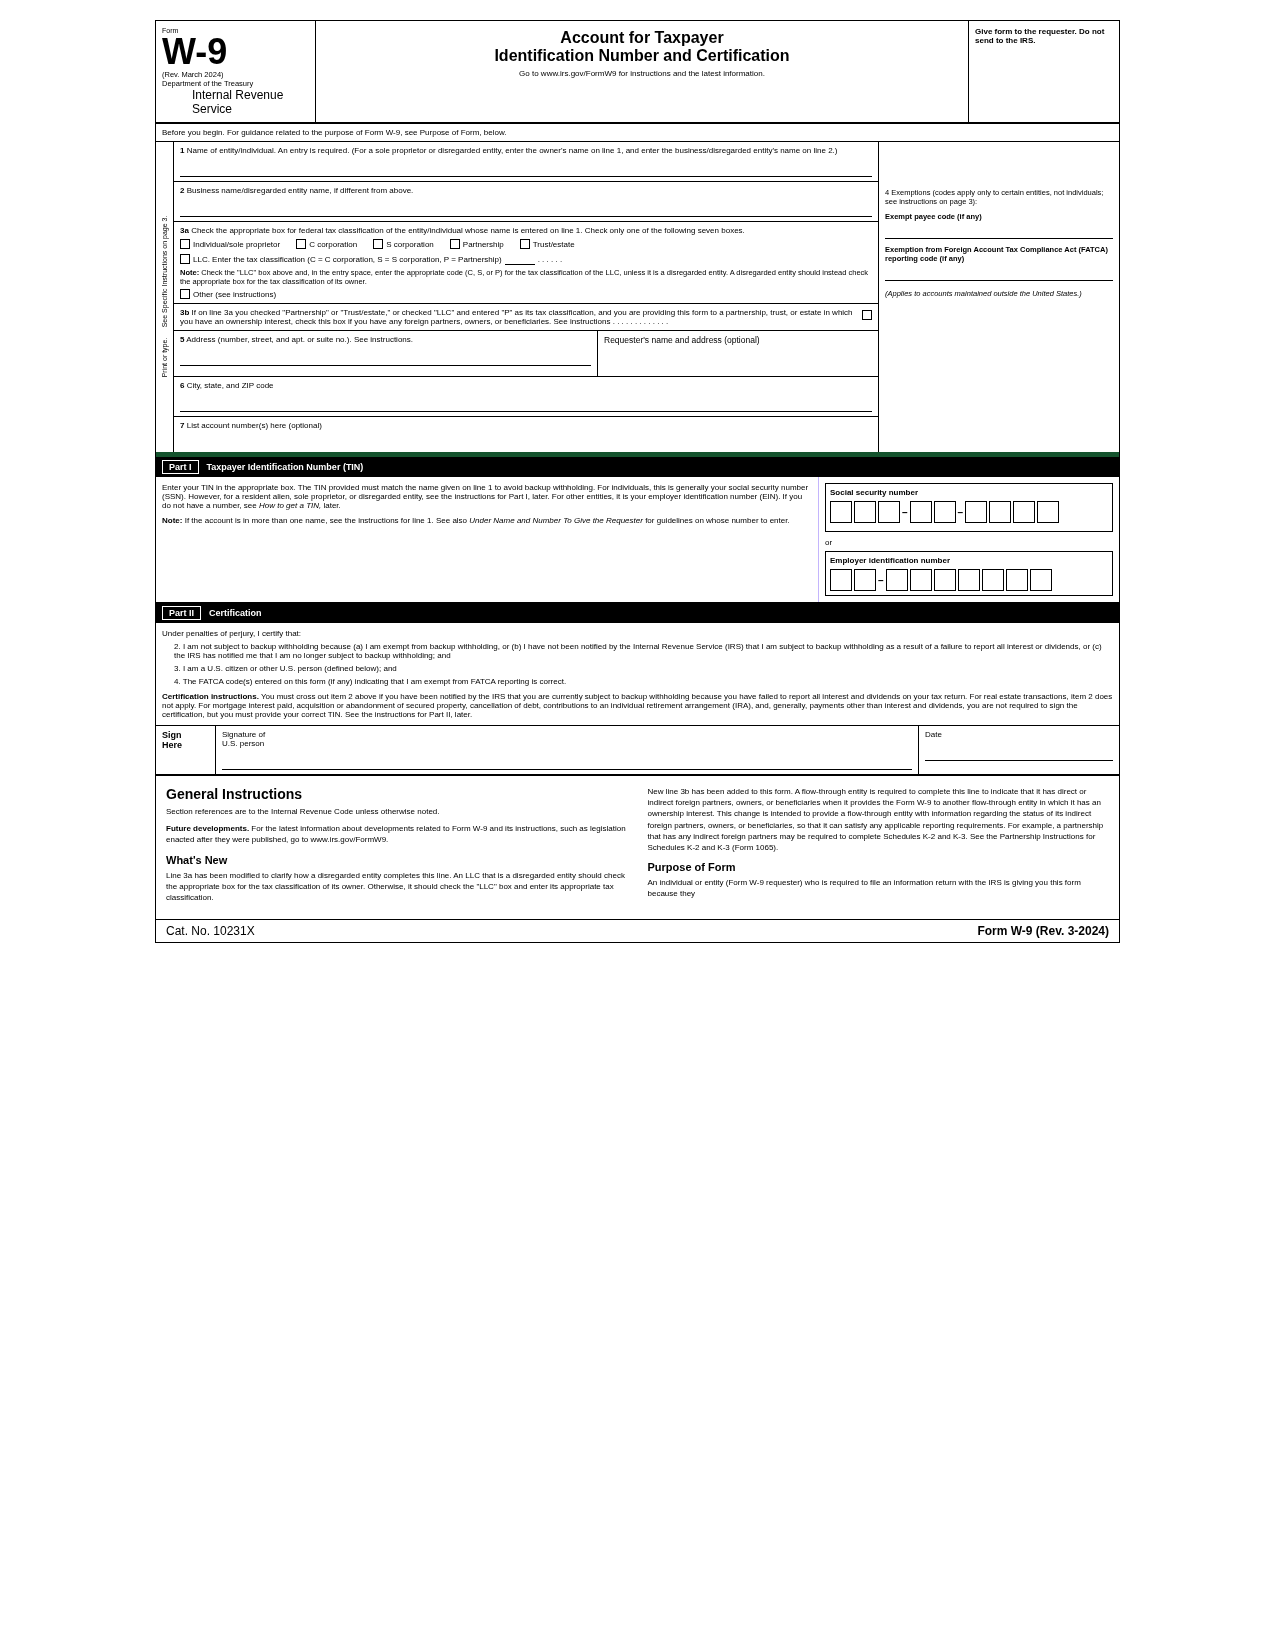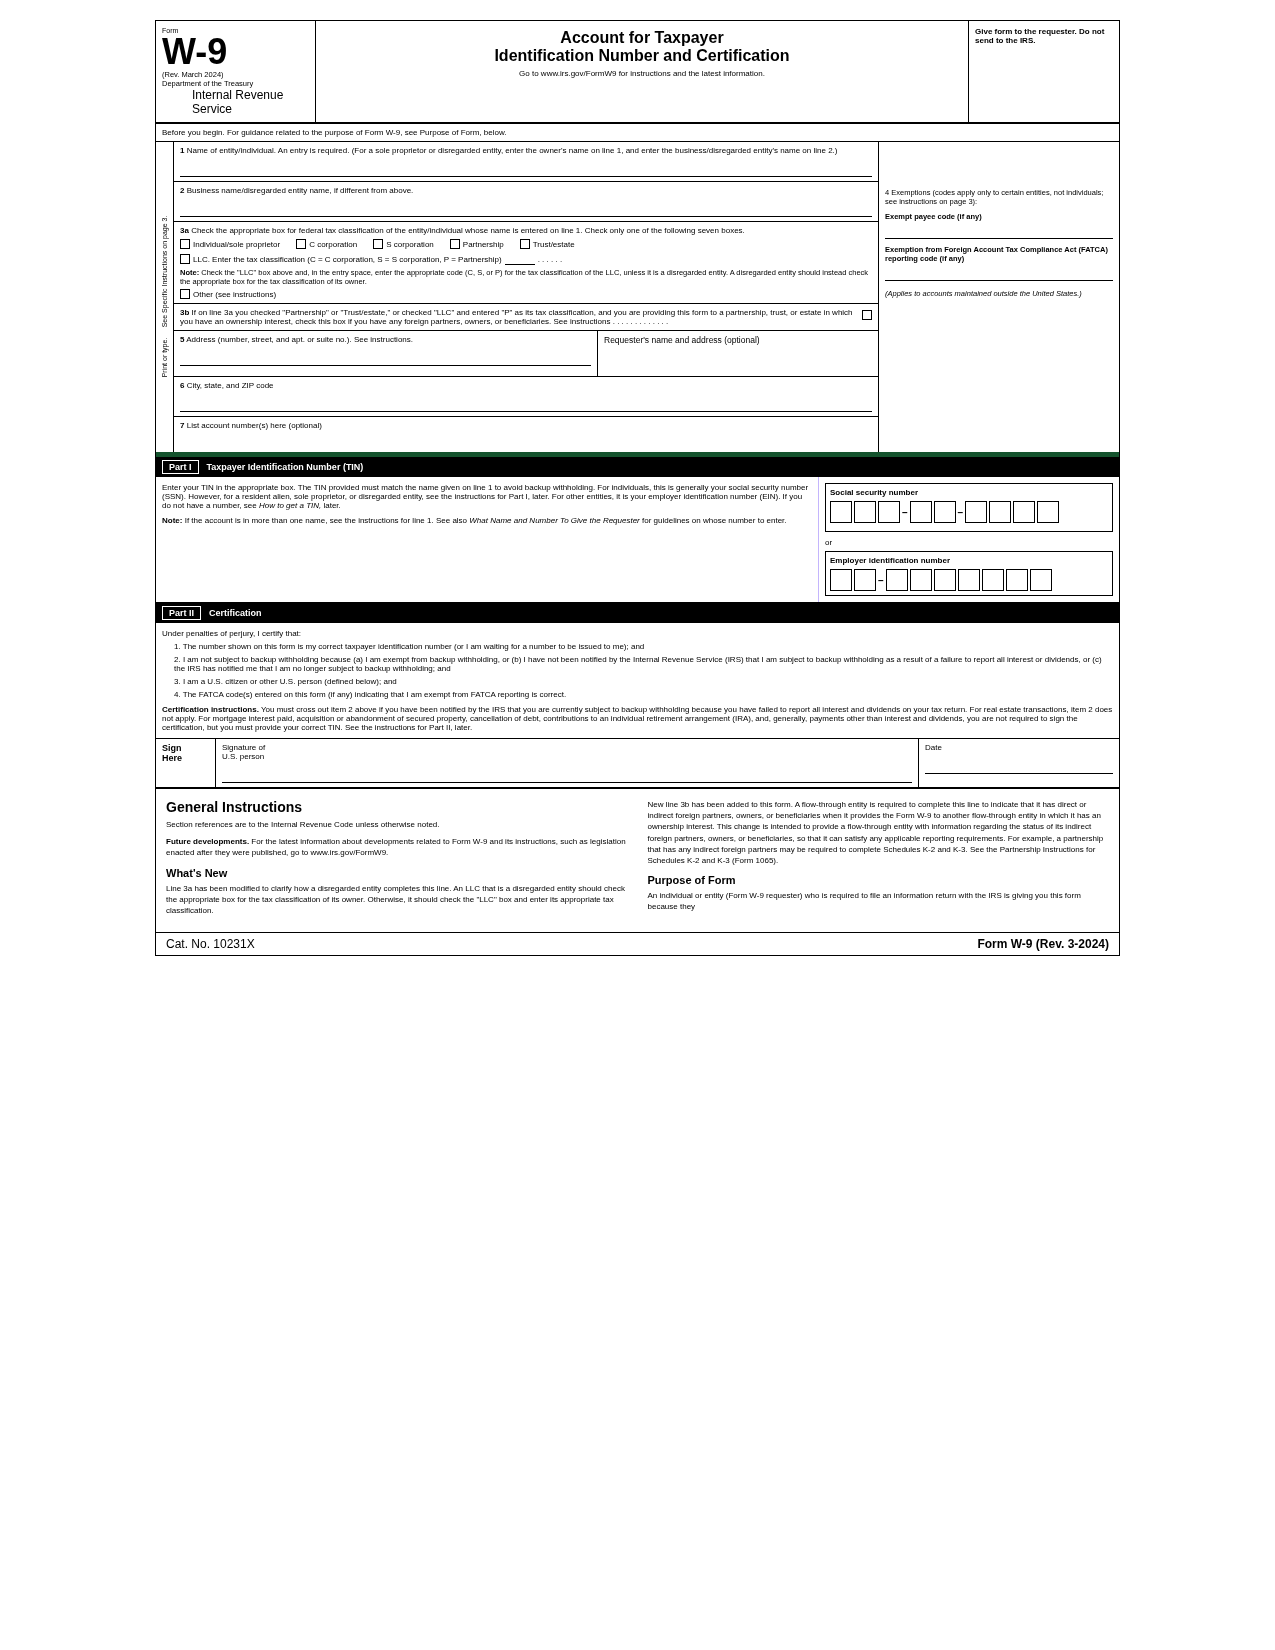--- a/index.html
+++ b/index.html
@@ -553,21 +553,21 @@
     <div class="part1-text">
       <p>
         <span>Enter your TIN in the appropriate box. The TIN provided must match the name given on line 1 to avoid backup withholding. For individuals, this is generally your social security number (SSN). However, for a resident alien, sole proprietor, or disregarded entity, see the instructions for Part I, later. For other entities, it is your employer identification number (EIN). If you do not have a number, see</span>
         <em>How to get a</em>
         <em>TIN,</em>
         <span>later.</span>
       </p>
       <p style="margin-top:6px;">
         <strong>Note:</strong>
         <span>If the account is in more than one name, see the instructions for line 1. See also</span>
-        <em>What Name and</em>
+        <em>Under Name and</em>
         <em>Number To Give the Requester</em>
         <span>for guidelines on whose number to enter.</span>
       </p>
     </div>
     <div class="part1-inputs">
 
       <div style="border:1px solid #000; padding:4px; margin-bottom:6px;">
         <div class="ssn-label">Social security number</div>
         <div class="ssn-boxes">
           <div class="ssn-box"></div>
@@ -604,21 +604,20 @@
   </div>
 
   <div class="part-header">
     <span class="part-label" style="border:1px solid #fff; padding:1px 6px;">Part II</span>
     <span class="part-title">Certification</span>
   </div>
 
   <div class="part2-body">
     <p>Under penalties of perjury, I certify that:</p>
     <ol class="cert-list" style="list-style:none; padding-left:0;">
-      <li><span>1. The number shown on this form is my correct taxpayer identification number (or I am waiting for a number to be issued to me); and</span></li>
       <li><span>2. I am not subject to backup withholding because (a) I am exempt from backup withholding, or (b) I have not been notified by the Internal Revenue Service (IRS) that I am subject to backup withholding as a result of a failure to report all interest or dividends, or (c) the IRS has notified me that I am no longer subject to backup withholding; and</span></li>
       <li><span>3. I am a U.S. citizen or other U.S. person (defined below); and</span></li>
       <li><span>4. The FATCA code(s) entered on this form (if any) indicating that I am exempt from FATCA reporting is correct.</span></li>
     </ol>
     <div class="cert-instructions">
       <strong>Certification instructions.</strong>
       <span>You must cross out item 2 above if you have been notified by the IRS that you are currently subject to backup withholding because you have failed to report all interest and dividends on your tax return. For real estate transactions, item 2 does not apply. For mortgage interest paid, acquisition or abandonment of secured property, cancellation of debt, contributions to an individual retirement arrangement (IRA), and, generally, payments other than interest and dividends, you are not required to sign the certification, but you must provide your correct TIN. See the instructions for Part II, later.</span>
     </div>
   </div>
 

